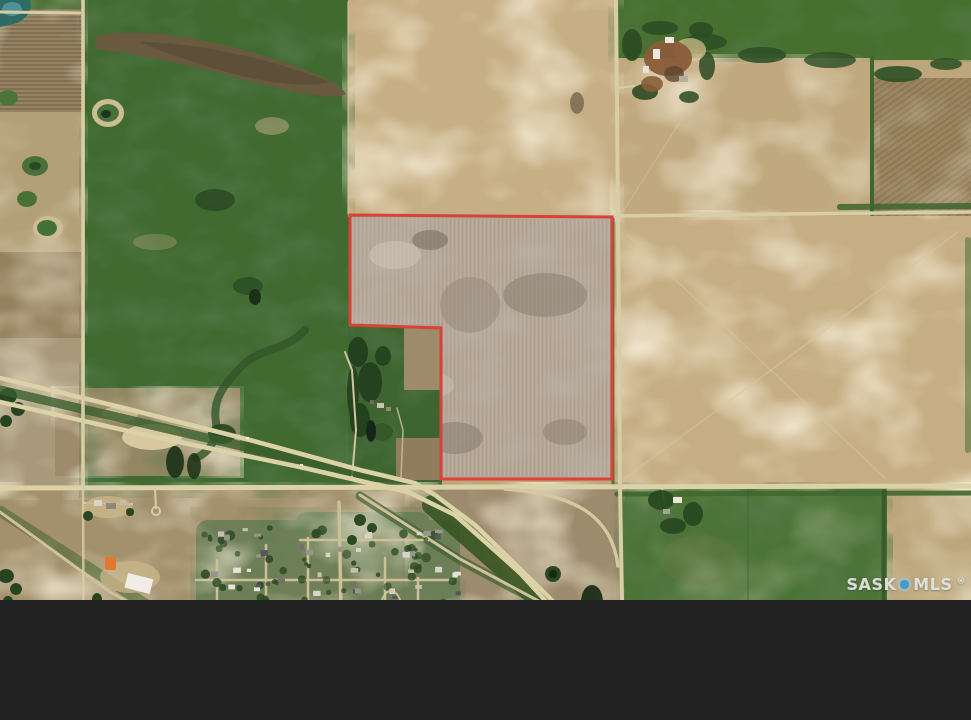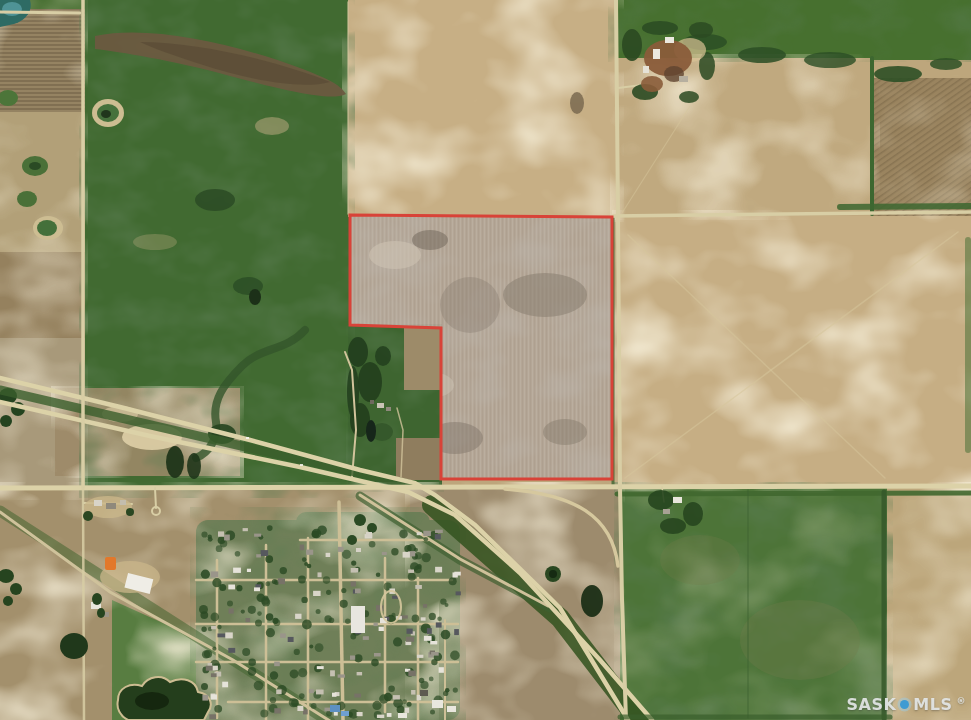--- a/index.html
+++ b/index.html
@@ -1,17 +1,17 @@
 <!DOCTYPE html>
 <html><head>
 <meta charset="utf-8">
 <title>Satellite Map</title>
 <style>
   html,body{margin:0;padding:0;background:#222;}
-  .stage{position:relative;width:971px;height:720px;overflow:hidden;background:#bda67c;font-family:"DejaVu Sans",sans-serif;}
+  .stage{position:relative;width:971px;height:600px;overflow:hidden;background:#bda67c;font-family:"DejaVu Sans",sans-serif;}
   .stage svg{position:absolute;left:0;top:0;width:971px;height:720px;display:block;}
   .watermark{position:absolute;right:5px;bottom:6px;display:flex;align-items:center;gap:4px;
     font-family:"DejaVu Sans",sans-serif;font-weight:bold;font-size:16px;letter-spacing:.5px;
     color:rgba(228,231,231,0.92);text-shadow:0 1px 2px rgba(40,40,40,0.35);user-select:none;}
   .wm-dot{width:9px;height:9px;border-radius:50%;background:#3f9bd2;
     box-shadow:0 0 0 2.5px rgba(150,205,235,0.45);display:inline-block;}
   .watermark sup{font-size:9px;line-height:10px;align-self:flex-start;margin-top:1px;}
 </style>
 </head>
 <body>

